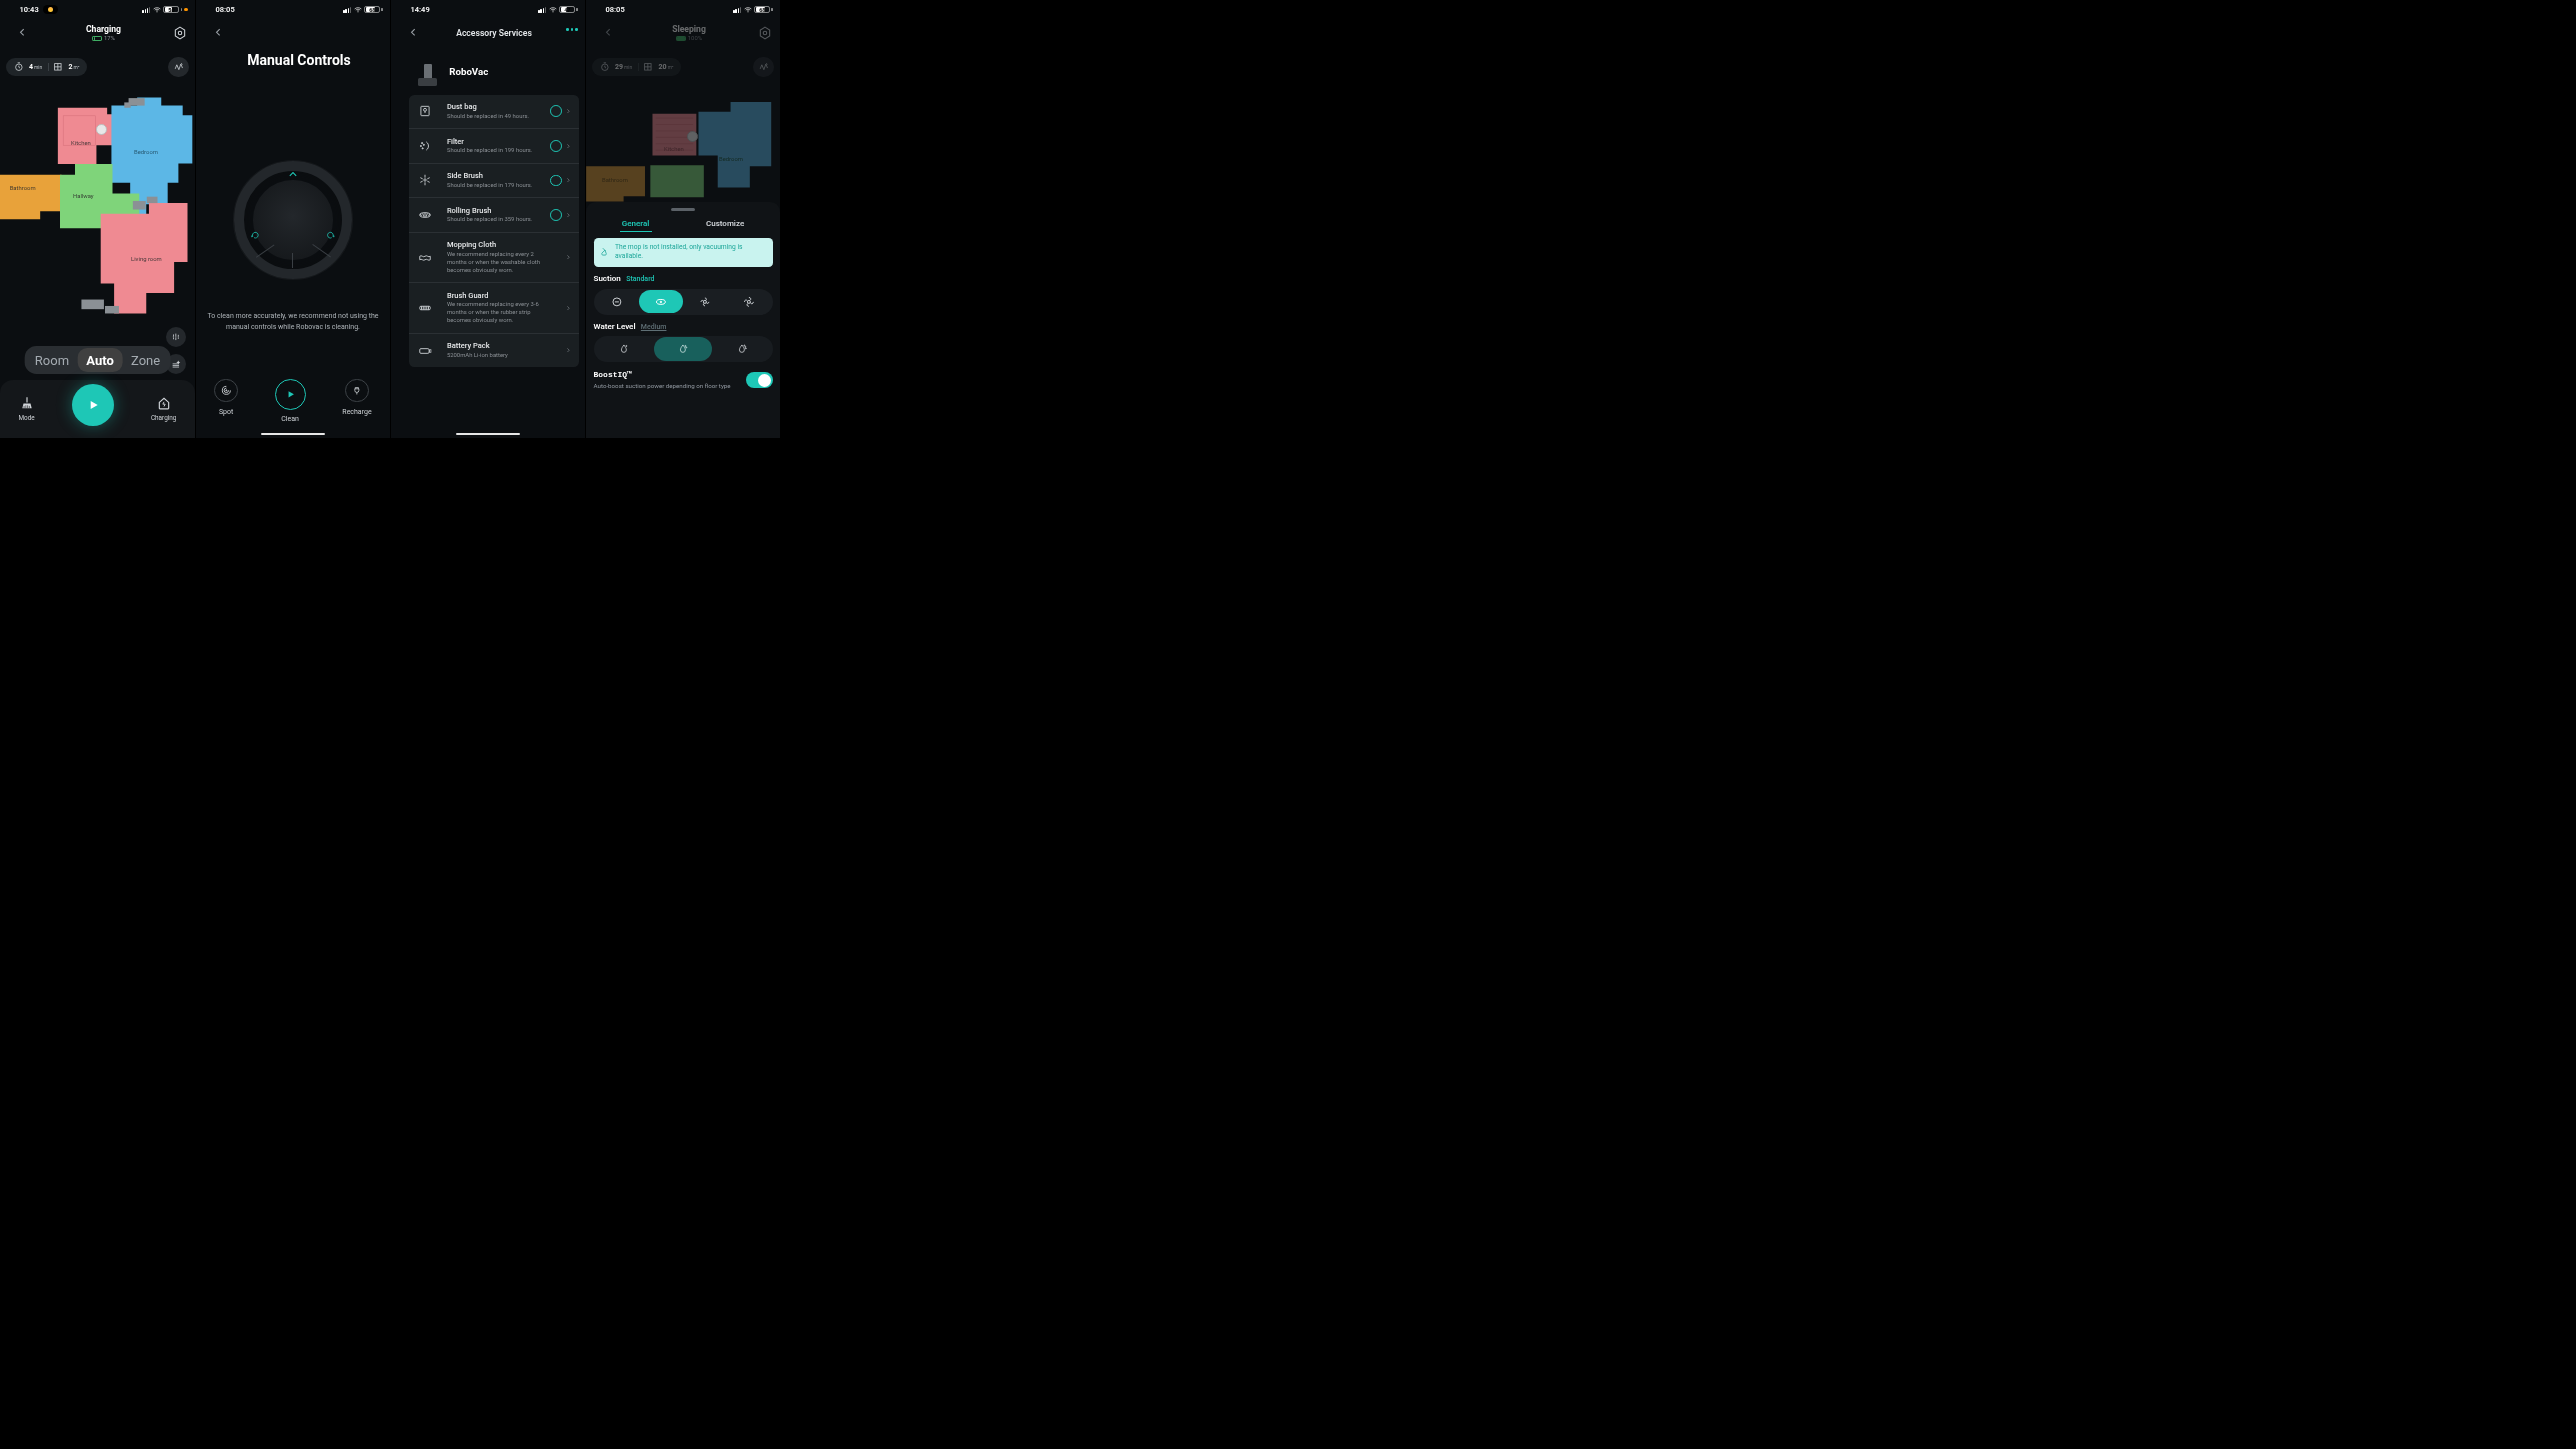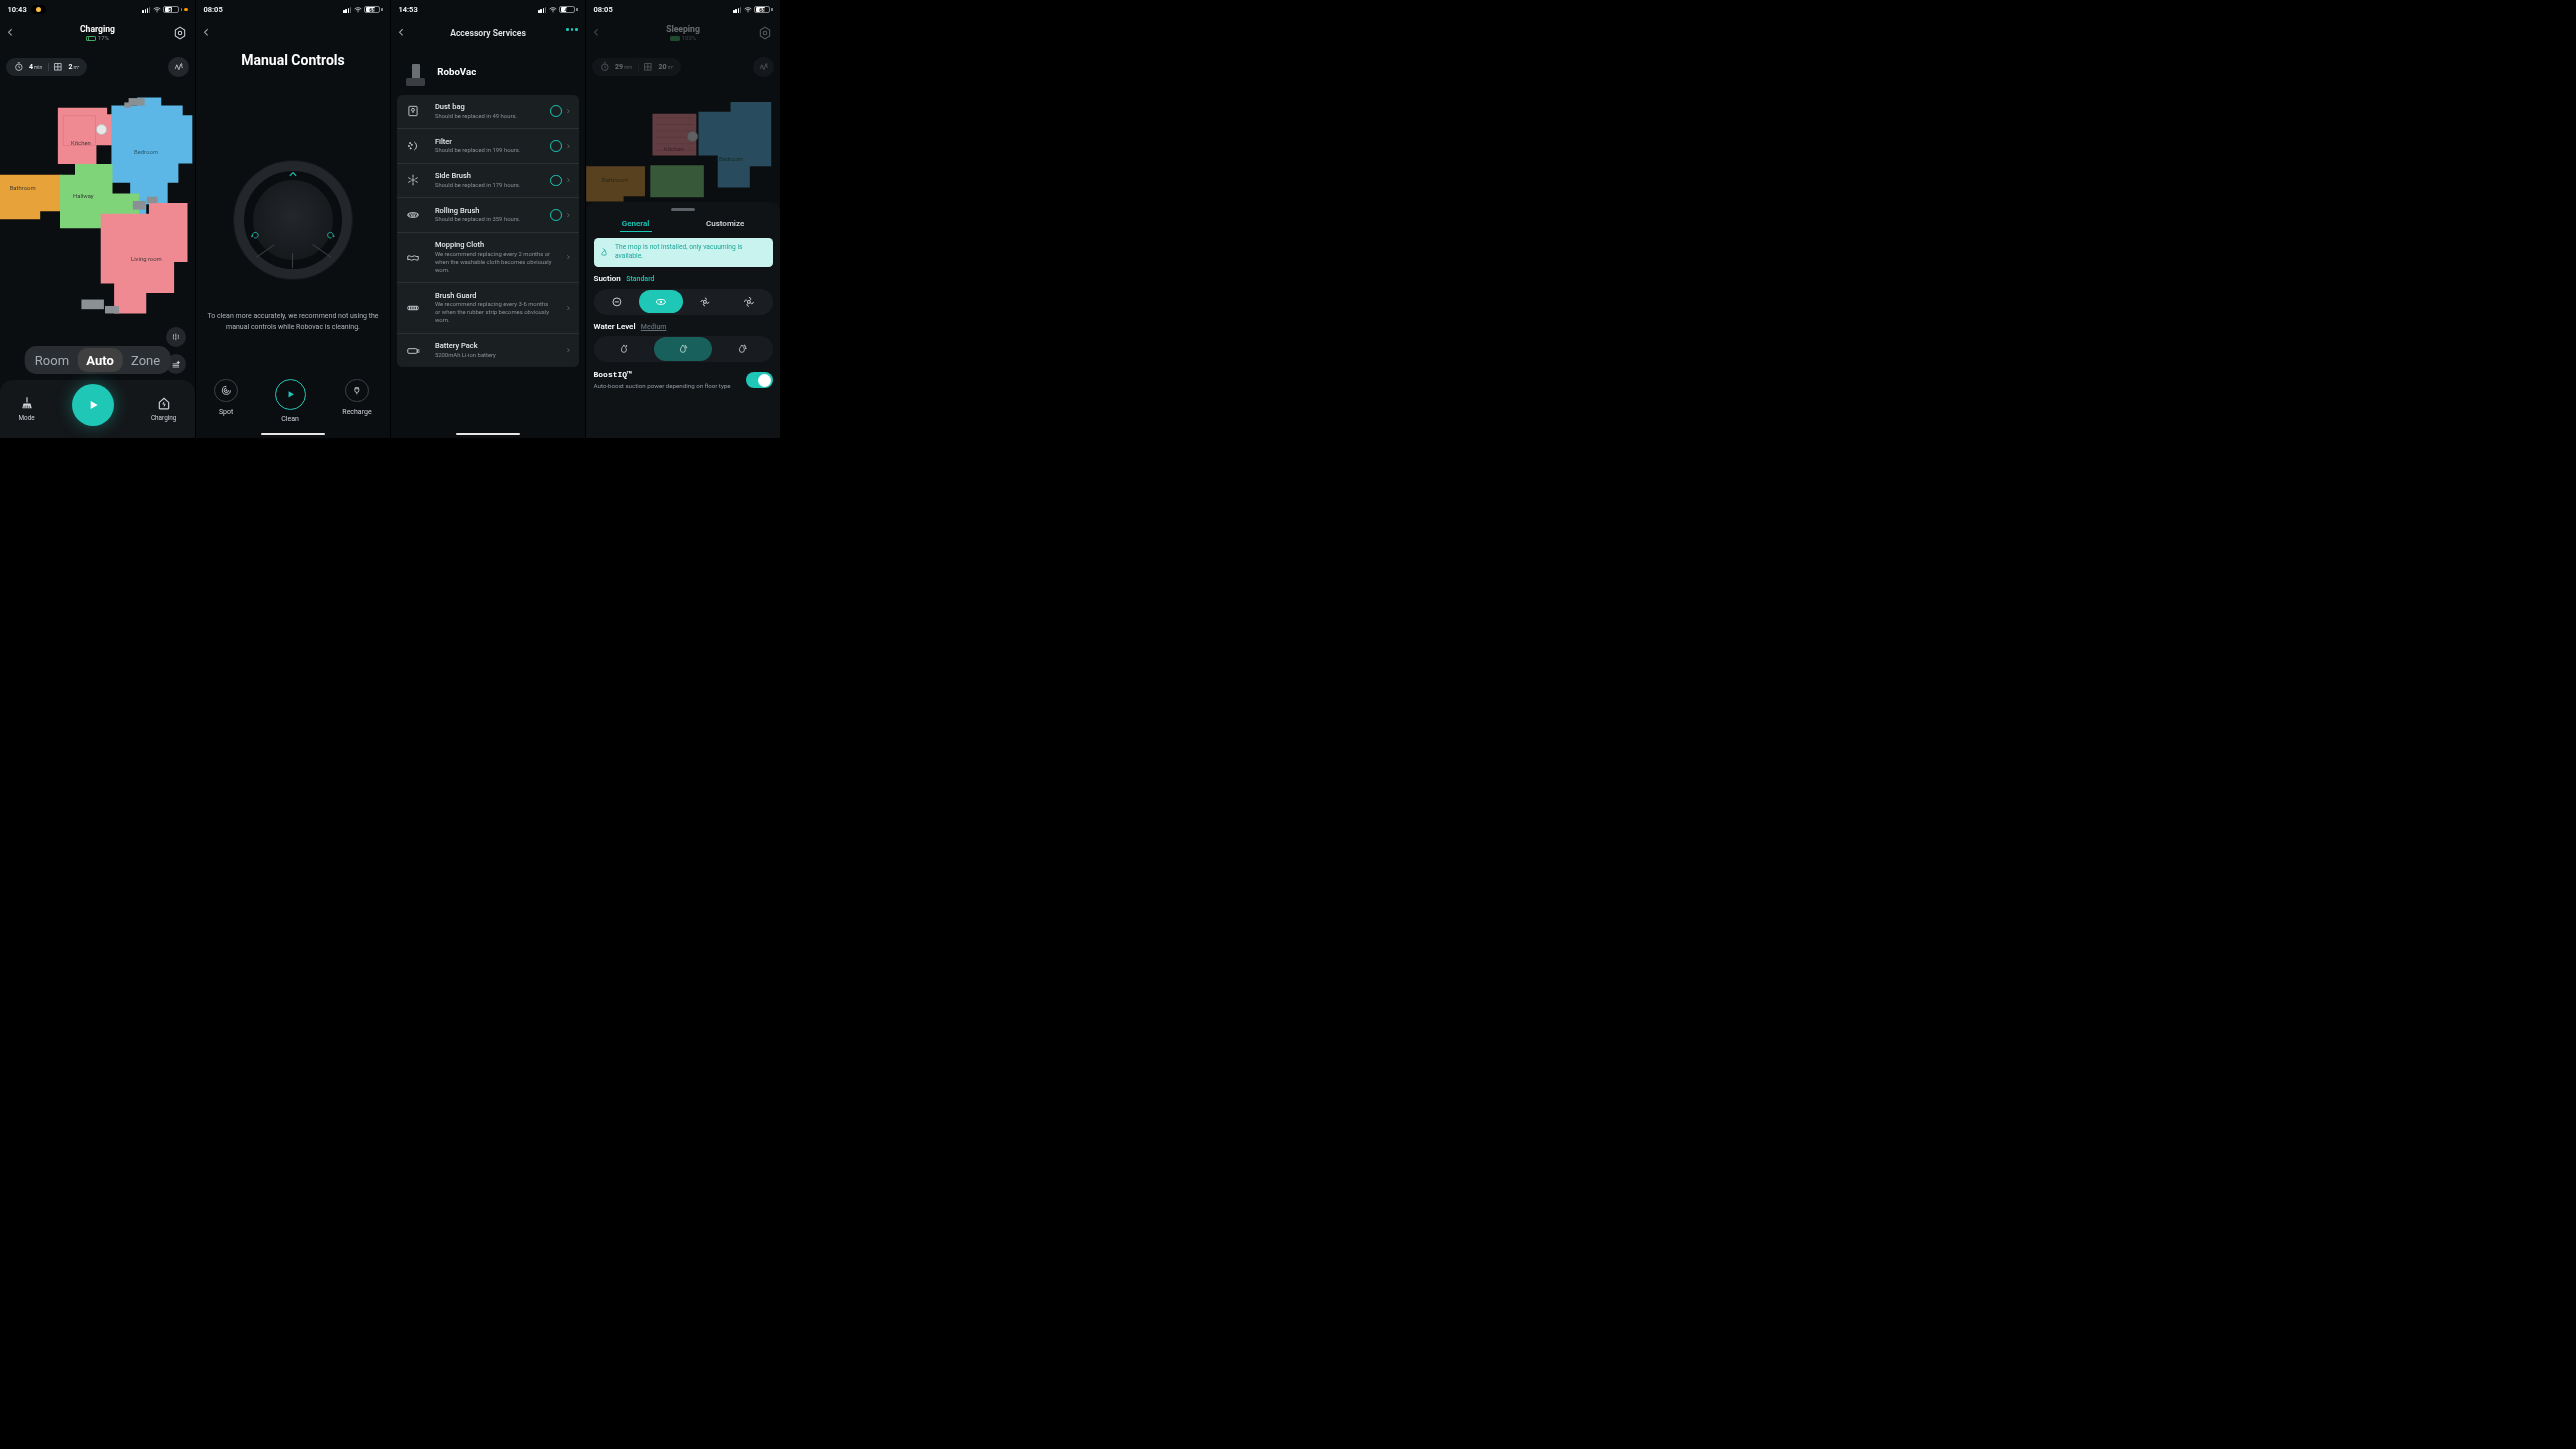--- a/index.html
+++ b/index.html
@@ -1,18 +1,18 @@
 <!DOCTYPE html>
 <html style="font-size:8.6px"><head>
 <meta charset="utf-8">
 <style>
   * { box-sizing: border-box; margin: 0; padding: 0; font-family: -apple-system, BlinkMacSystemFont, "Segoe UI", Roboto, sans-serif; }
   html, body { background:#000; color:#fff; width:781px; height:438px; overflow:hidden; }
   .screenshot-row { display:flex; width:781px; height:438px; }
-  .phone { position:relative; width:195px; height:438px; background:#0b0e11; overflow:hidden; }
+  .phone { position:relative; width:195px; height:438px; background:#0b0e11; overflow:hidden;padding-left:12px; }
   .phone + .phone { border-left:0.5px solid #000; }
 
   
   .statusbar { display:flex; align-items:center; justify-content:space-between; height:19.3px; padding:0 7.5px; font-size:7.5px; font-weight:600; color:#fff; }
   .statusbar .right { display:flex; align-items:center; gap:2.7px; }
   .siri { width:15px; height:9.7px; border-radius:4.8px; background:#000; display:flex; align-items:center; justify-content:center; }
   .siri-dot{width:5.4px;height:5.4px;border-radius:50%;background:linear-gradient(#ffb347,#ffcc33);}
   .signal-bars{display:flex;align-items:flex-end;gap:0.8px;height:5.9px;}
   .signal-bars span{width:1.3px;background:#fff;border-radius:0.5px;}
   .signal-bars span:nth-child(1){height:2.1px;}
@@ -385,21 +385,21 @@
             </svg>
           </div>
       <span>Recharge</span>
     </div>
   </div>
   <div class="home-ind"></div>
 </div>
 
 <div class="phone">
   <div class="statusbar">
-    <span>14:53</span>
+    <span>14:49</span>
     <div class="right">
       <div class="signal-bars">
             <span></span>
             <span></span>
             <span></span>
             <span></span>
           </div>
       <svg class="wifi-icon" viewBox="0 0 24 16" fill="none" stroke="#fff" stroke-width="2">
             <path d="M2 5 C7 0 17 0 22 5"></path>
             <path d="M5.5 8.5 C9 5 15 5 18.5 8.5"></path>

